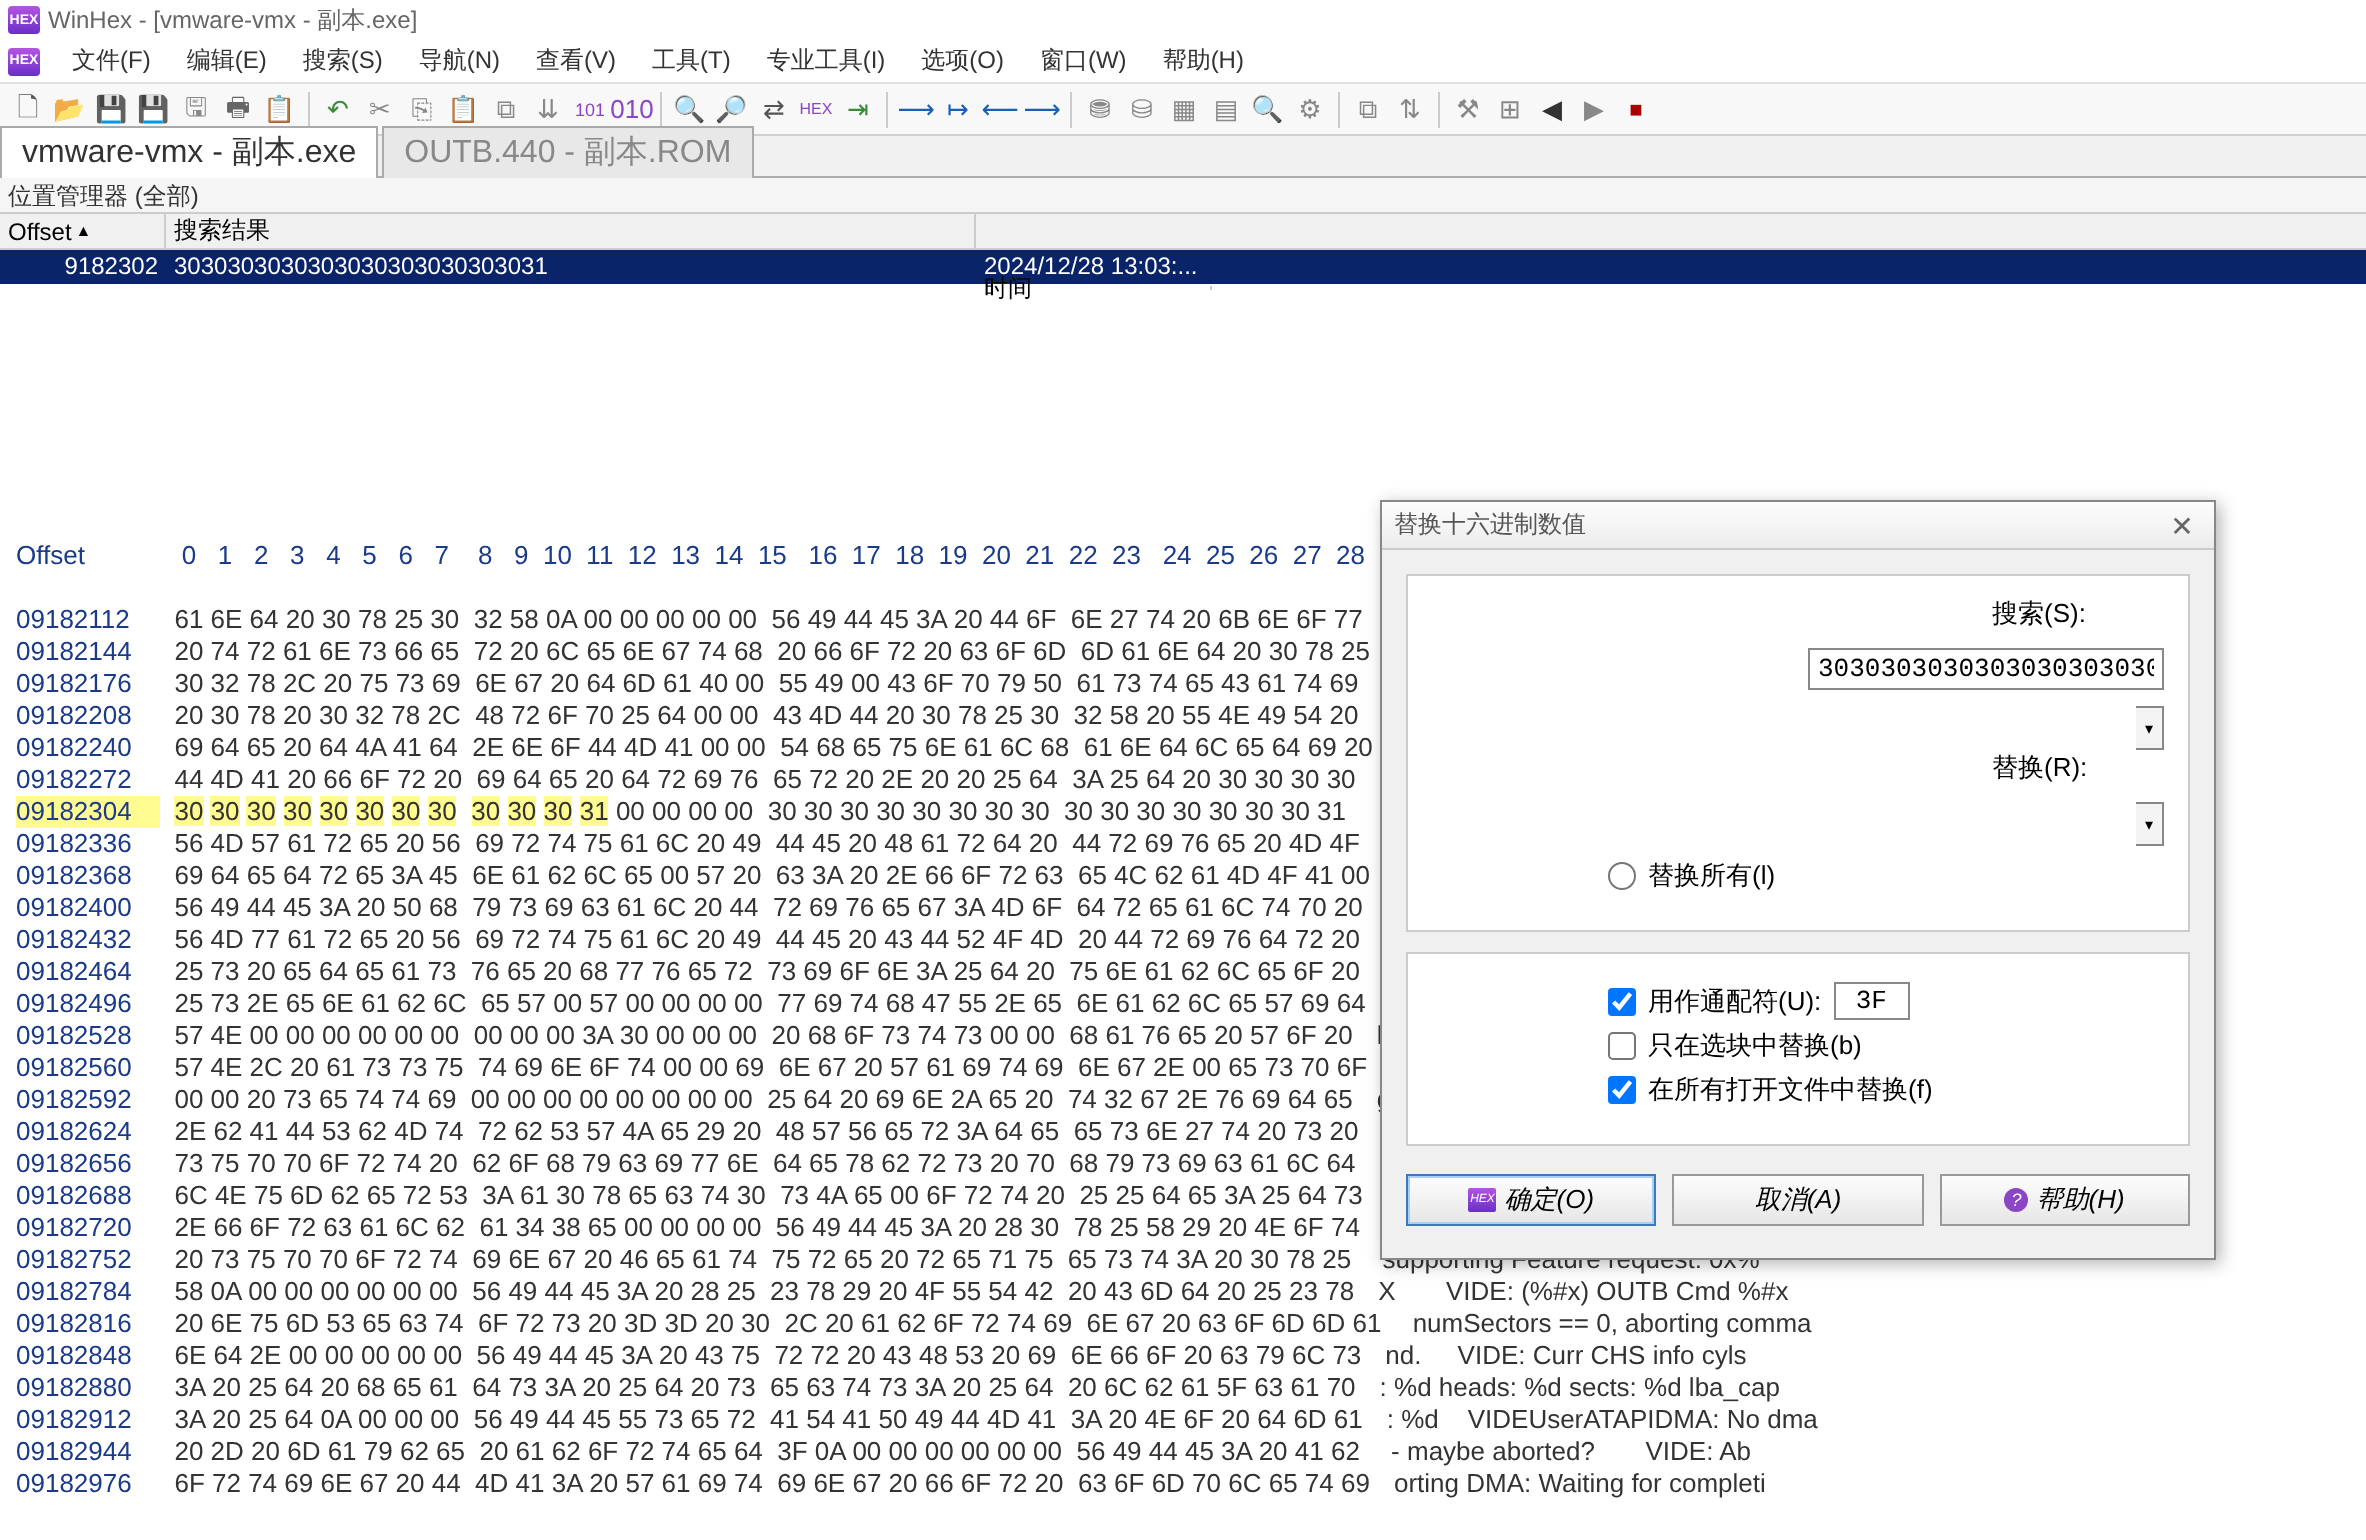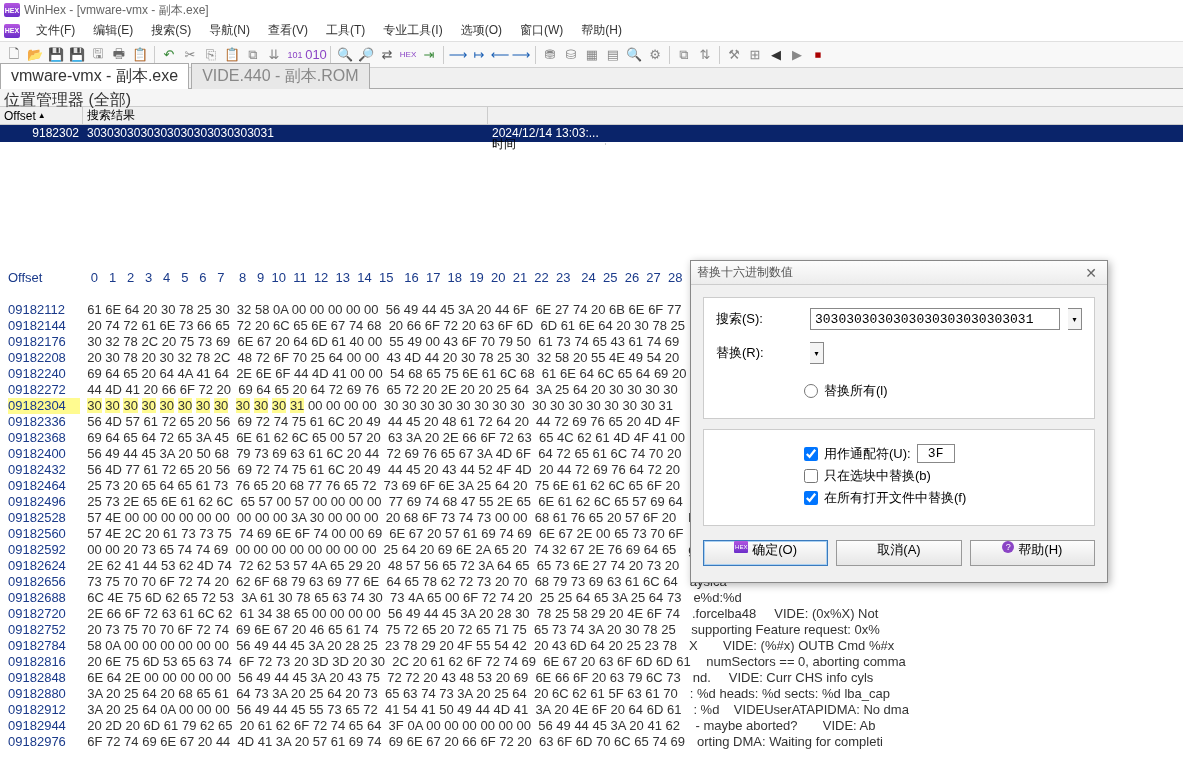--- a/index.html
+++ b/index.html
@@ -15,21 +15,21 @@
 
 .toolbar { height:26px; display:flex; align-items:center; padding:2px 4px; gap:1px; border-bottom:1px solid #d0d0d0; background:#f8f8f8; }
 .tb-btn { width:20px; height:20px; display:inline-flex; align-items:center; justify-content:center; font-size:13px; cursor:default; border:1px solid transparent; }
 .tb-sep { width:1px; height:18px; background:#ccc; margin:0 3px; }
 
 .tabs { height:21px; display:flex; align-items:flex-end; background:#f0f0f0; border-bottom:1px solid #aaa; }
 .tab { padding:2px 10px; border:1px solid #aaa; border-bottom:none; background:#fff; margin-right:2px; margin-bottom:-1px; font-size:16px; color:#333; }
 .tab.active { background:#fff; }
 .tab.inactive { background:#e8e8e8; color:#888; }
 
-.location-mgr { height:18px; background:#f5f5f5; padding:1px 4px; border-bottom:1px solid #ccc; font-size:16px; color:#333; }
+.location-mgr { height:18px; background:#f5f5f5; padding:1px 4px; border-bottom:1px solid #ccc; font-size:12px; color:#333; }
 
 .result-header { height:18px; display:flex; background:#f0f0f0; border-bottom:1px solid #ccc; font-size:12px; }
 .rh-col { padding:1px 4px; border-right:1px solid #ccc; display:flex; align-items:center; }
 .rh-offset { width:83px; }
 .rh-offset .sort-arrow { margin-left:2px; font-size:8px; }
 .rh-search { width:405px; }
 .rh-time { width:118px;margin-top:36px; }
 
 .result-row { height:17px; display:flex; background:#0a246a; color:#fff; font-size:12px; }
 .rr-col { padding:1px 4px; overflow:hidden; white-space:nowrap; }
@@ -40,36 +40,36 @@
 .blank-area { height:110px; }
 
 .hex-area { font-family:"Courier New",monospace; font-size:13px; line-height:16px; white-space:pre; padding:2px 8px; color:#333; }
 .hex-header { color:#1a3a8a; }
 .offset-col { color:#1a3a8a; display:inline-block; width:72px; }
 .hex-bytes { display:inline-block; }
 .ascii-col { display:inline-block; margin-left:12px; color:#333; }
 .hl-offset { background:#fffb90; }
 .hl-bytes { background:#fffb90; }
 
-.dialog { position:absolute; left:690px; top:260px; width:418px; background:#f0f0f0; border:1px solid #888; box-shadow:2px 2px 8px rgba(0,0,0,.3); }
+.dialog { position:absolute; left:690px; top:250px; width:418px; background:#f0f0f0; border:1px solid #888; box-shadow:2px 2px 8px rgba(0,0,0,.3); }
 .dlg-title { height:24px; background:linear-gradient(#fdfdfd,#ececec); border-bottom:1px solid #ccc; display:flex; align-items:center; padding:0 6px; justify-content:space-between; font-size:12px; color:#555; }
 .dlg-close { width:20px; height:18px; display:flex; align-items:center; justify-content:center; cursor:default; color:#666; font-size:14px;}
 .dlg-body { padding:12px; }
 .dlg-group { background:#fff; border:1px solid #ccc; padding:10px 12px 14px; margin-bottom:10px; }
-.dlg-row { display:flex; align-items:center; margin-bottom:12px; gap:8px; }
+.dlg-row { display:flex; align-items:flex-end; margin-bottom:0; gap:8px;flex-direction:column; }
 .dlg-label { width:86px; font-size:13px; }
 .dlg-input { flex:1; border:1px solid #888; padding:2px 4px; font-family:"Courier New",monospace; font-size:13px; height:22px; }
 .dlg-dd { width:14px; height:22px; border:1px solid #888; border-left:none; display:flex; align-items:center; justify-content:center; font-size:8px; background:#f4f4f4; }
 .dlg-opts { padding:2px 0 0 88px; }
 .dlg-opt-row { display:flex; align-items:center; gap:6px; margin:4px 0; font-size:13px; }
 .dlg-opt-row input[type=radio],.dlg-opt-row input[type=checkbox]{ width:14px; height:14px; }
 .dlg-small-input { width:38px; border:1px solid #888; padding:1px 3px; font-family:"Courier New",monospace; font-size:13px; text-align:center; }
 .dlg-select { border:1px solid #888; padding:1px 4px; height:20px; font-size:12px; width:66px; background:#fff; }
 .dlg-buttons { display:flex; justify-content:space-between; padding:4px 0; gap:8px; }
-.dlg-btn { flex:1; height:26px; border:1px solid #999; background:linear-gradient(#fdfdfd,#e6e6e6); display:flex; align-items:flex-start; justify-content:center; gap:4px; font-size:13px; cursor:default; }
+.dlg-btn { flex:1; height:26px; border:1px solid #999; background:linear-gradient(#fdfdfd,#e6e6e6); display:flex; align-items:center; justify-content:center; gap:4px; font-size:13px; cursor:default;font-style:italic; }
 .dlg-btn.primary { border:1px solid #3a7abd; box-shadow:inset 0 0 0 1px #a9d0f2; }
 .dlg-btn .hx { width:14px; height:12px; background:linear-gradient(#b455e0,#6a2ec9); border-radius:1px; font-size:6px; color:#fff; display:inline-flex; align-items:center; justify-content:center; }
 .dlg-btn .help-ico { width:12px;height:12px;border-radius:50%;background:#8b45c5;color:#fff;font-size:9px;display:inline-flex;align-items:center;justify-content:center; }
 </style>
 </head>
 <body>
 
 <div class="title-bar">
   <span class="hex-logo">HEX</span>
   <span class="title-text">WinHex - [vmware-vmx - 副本.exe]</span>
@@ -130,38 +130,38 @@
   <span class="tb-sep"></span>
   <span class="tb-btn" style="color:#888">⚒</span>
   <span class="tb-btn" style="color:#888">⊞</span>
   <span class="tb-btn" style="color:#333">◀</span>
   <span class="tb-btn" style="color:#888">▶</span>
   <span class="tb-btn" style="color:#a00">⏹</span>
 </div>
 
 <div class="tabs">
   <div class="tab active">vmware-vmx - 副本.exe</div>
-  <div class="tab inactive">VIDE.440 - 副本.ROM</div>
+  <div class="tab inactive">OUTB.440 - 副本.ROM</div>
 </div>
 
 <div class="location-mgr">位置管理器 (全部)</div>
 
 <div class="result-header">
   <div class="rh-col rh-offset">
       <span>Offset</span>
       <span class="sort-arrow">▲</span>
     </div>
   <div class="rh-col rh-search">搜索结果</div>
   <div class="rh-col rh-time">时间</div>
 </div>
 
 <div class="result-row">
   <div class="rr-col rr-offset">9182302</div>
   <div class="rr-col rr-search">3030303030303030303030303031</div>
-  <div class="rr-col rr-time">2024/12/14 13:03:...</div>
+  <div class="rr-col rr-time">2024/12/28 13:03:...</div>
 </div>
 
 <div class="blank-area"></div>
 
 <div class="hex-area">
 <div class="hex-header"><span class="offset-col">Offset</span><span>   0   1   2   3   4   5   6   7    8   9  10  11  12  13  14  15   16  17  18  19  20  21  22  23   24  25  26  27  28  29  30  31        ASCII</span></div>
 <div id="hex-lines"><div><span class="offset-col">09182112</span><span class="hex-bytes">  61 6E 64 20 30 78 25 30  32 58 0A 00 00 00 00 00  56 49 44 45 3A 20 44 6F  6E 27 74 20 6B 6E 6F 77</span><span class="ascii-col">; know</span></div><div><span class="offset-col">09182144</span><span class="hex-bytes">  20 74 72 61 6E 73 66 65  72 20 6C 65 6E 67 74 68  20 66 6F 72 20 63 6F 6D  6D 61 6E 64 20 30 78 25</span><span class="ascii-col">id 0x%</span></div><div><span class="offset-col">09182176</span><span class="hex-bytes">  30 32 78 2C 20 75 73 69  6E 67 20 64 6D 61 40 00  55 49 00 43 6F 70 79 50  61 73 74 65 43 61 74 69</span><span class="ascii-col">cating</span></div><div><span class="offset-col">09182208</span><span class="hex-bytes">  20 30 78 20 30 32 78 2C  48 72 6F 70 25 64 00 00  43 4D 44 20 30 78 25 30  32 58 20 55 4E 49 54 20</span><span class="ascii-col">D  %d</span></div><div><span class="offset-col">09182240</span><span class="hex-bytes">  69 64 65 20 64 4A 41 64  2E 6E 6F 44 4D 41 00 00  54 68 65 75 6E 61 6C 68  61 6E 64 6C 65 64 69 20</span><span class="ascii-col">bling</span></div><div><span class="offset-col">09182272</span><span class="hex-bytes">  44 4D 41 20 66 6F 72 20  69 64 65 20 64 72 69 76  65 72 20 2E 20 20 25 64  3A 25 64 20 30 30 30 30</span><span class="ascii-col">00000</span></div><div><span class="offset-col hl-offset">09182304</span><span class="hex-bytes">  <span class="hl-bytes">30</span> <span class="hl-bytes">30</span> <span class="hl-bytes">30</span> <span class="hl-bytes">30</span> <span class="hl-bytes">30</span> <span class="hl-bytes">30</span> <span class="hl-bytes">30</span> <span class="hl-bytes">30</span>  <span class="hl-bytes">30</span> <span class="hl-bytes">30</span> <span class="hl-bytes">30</span> <span class="hl-bytes">31</span> 00 00 00 00  30 30 30 30 30 30 30 30  30 30 30 30 30 30 30 31</span><span class="ascii-col"></span></div><div><span class="offset-col">09182336</span><span class="hex-bytes">  56 4D 57 61 72 65 20 56  69 72 74 75 61 6C 20 49  44 45 20 48 61 72 64 20  44 72 69 76 65 20 4D 4F</span><span class="ascii-col">rive</span></div><div><span class="offset-col">09182368</span><span class="hex-bytes">  69 64 65 64 72 65 3A 45  6E 61 62 6C 65 00 57 20  63 3A 20 2E 66 6F 72 63  65 4C 62 61 4D 4F 41 00</span><span class="ascii-col"></span></div><div><span class="offset-col">09182400</span><span class="hex-bytes">  56 49 44 45 3A 20 50 68  79 73 69 63 61 6C 20 44  72 69 76 65 67 3A 4D 6F  64 72 65 61 6C 74 70 20</span><span class="ascii-col"></span></div><div><span class="offset-col">09182432</span><span class="hex-bytes">  56 4D 77 61 72 65 20 56  69 72 74 75 61 6C 20 49  44 45 20 43 44 52 4F 4D  20 44 72 69 76 64 72 20</span><span class="ascii-col"></span></div><div><span class="offset-col">09182464</span><span class="hex-bytes">  25 73 20 65 64 65 61 73  76 65 20 68 77 76 65 72  73 69 6F 6E 3A 25 64 20  75 6E 61 62 6C 65 6F 20</span><span class="ascii-col">ve</span></div><div><span class="offset-col">09182496</span><span class="hex-bytes">  25 73 2E 65 6E 61 62 6C  65 57 00 57 00 00 00 00  77 69 74 68 47 55 2E 65  6E 61 62 6C 65 57 69 64</span><span class="ascii-col">nableW</span></div><div><span class="offset-col">09182528</span><span class="hex-bytes">  57 4E 00 00 00 00 00 00  00 00 00 3A 30 00 00 00  20 68 6F 73 74 73 00 00  68 61 76 65 20 57 6F 20</span><span class="ascii-col">have W</span></div><div><span class="offset-col">09182560</span><span class="hex-bytes">  57 4E 2C 20 61 73 73 75  74 69 6E 6F 74 00 00 69  6E 67 20 57 61 69 74 69  6E 67 2E 00 65 73 70 6F</span><span class="ascii-col">ing.</span></div><div><span class="offset-col">09182592</span><span class="hex-bytes">  00 00 20 73 65 74 74 69  00 00 00 00 00 00 00 00  25 64 20 69 6E 2A 65 20  74 32 67 2E 76 69 64 65</span><span class="ascii-col">g.vide</span></div><div><span class="offset-col">09182624</span><span class="hex-bytes">  2E 62 41 44 53 62 4D 74  72 62 53 57 4A 65 29 20  48 57 56 65 72 3A 64 65  65 73 6E 27 74 20 73 20</span><span class="ascii-col">esn't</span></div><div><span class="offset-col">09182656</span><span class="hex-bytes">  73 75 70 70 6F 72 74 20  62 6F 68 79 63 69 77 6E  64 65 78 62 72 73 20 70  68 79 73 69 63 61 6C 64</span><span class="ascii-col">aysica</span></div><div><span class="offset-col">09182688</span><span class="hex-bytes">  6C 4E 75 6D 62 65 72 53  3A 61 30 78 65 63 74 30  73 4A 65 00 6F 72 74 20  25 25 64 65 3A 25 64 73</span><span class="ascii-col">e%d:%d</span></div><div><span class="offset-col">09182720</span><span class="hex-bytes">  2E 66 6F 72 63 61 6C 62  61 34 38 65 00 00 00 00  56 49 44 45 3A 20 28 30  78 25 58 29 20 4E 6F 74</span><span class="ascii-col">.forcelba48     VIDE: (0x%X) Not</span></div><div><span class="offset-col">09182752</span><span class="hex-bytes">  20 73 75 70 70 6F 72 74  69 6E 67 20 46 65 61 74  75 72 65 20 72 65 71 75  65 73 74 3A 20 30 78 25</span><span class="ascii-col"> supporting Feature request: 0x%</span></div><div><span class="offset-col">09182784</span><span class="hex-bytes">  58 0A 00 00 00 00 00 00  56 49 44 45 3A 20 28 25  23 78 29 20 4F 55 54 42  20 43 6D 64 20 25 23 78</span><span class="ascii-col">X       VIDE: (%#x) OUTB Cmd %#x</span></div><div><span class="offset-col">09182816</span><span class="hex-bytes">  20 6E 75 6D 53 65 63 74  6F 72 73 20 3D 3D 20 30  2C 20 61 62 6F 72 74 69  6E 67 20 63 6F 6D 6D 61</span><span class="ascii-col"> numSectors == 0, aborting comma</span></div><div><span class="offset-col">09182848</span><span class="hex-bytes">  6E 64 2E 00 00 00 00 00  56 49 44 45 3A 20 43 75  72 72 20 43 48 53 20 69  6E 66 6F 20 63 79 6C 73</span><span class="ascii-col">nd.     VIDE: Curr CHS info cyls</span></div><div><span class="offset-col">09182880</span><span class="hex-bytes">  3A 20 25 64 20 68 65 61  64 73 3A 20 25 64 20 73  65 63 74 73 3A 20 25 64  20 6C 62 61 5F 63 61 70</span><span class="ascii-col">: %d heads: %d sects: %d lba_cap</span></div><div><span class="offset-col">09182912</span><span class="hex-bytes">  3A 20 25 64 0A 00 00 00  56 49 44 45 55 73 65 72  41 54 41 50 49 44 4D 41  3A 20 4E 6F 20 64 6D 61</span><span class="ascii-col">: %d    VIDEUserATAPIDMA: No dma</span></div><div><span class="offset-col">09182944</span><span class="hex-bytes">  20 2D 20 6D 61 79 62 65  20 61 62 6F 72 74 65 64  3F 0A 00 00 00 00 00 00  56 49 44 45 3A 20 41 62</span><span class="ascii-col"> - maybe aborted?       VIDE: Ab</span></div><div><span class="offset-col">09182976</span><span class="hex-bytes">  6F 72 74 69 6E 67 20 44  4D 41 3A 20 57 61 69 74  69 6E 67 20 66 6F 72 20  63 6F 6D 70 6C 65 74 69</span><span class="ascii-col">orting DMA: Waiting for completi</span></div></div>
 </div>
 
 <div class="dialog">

